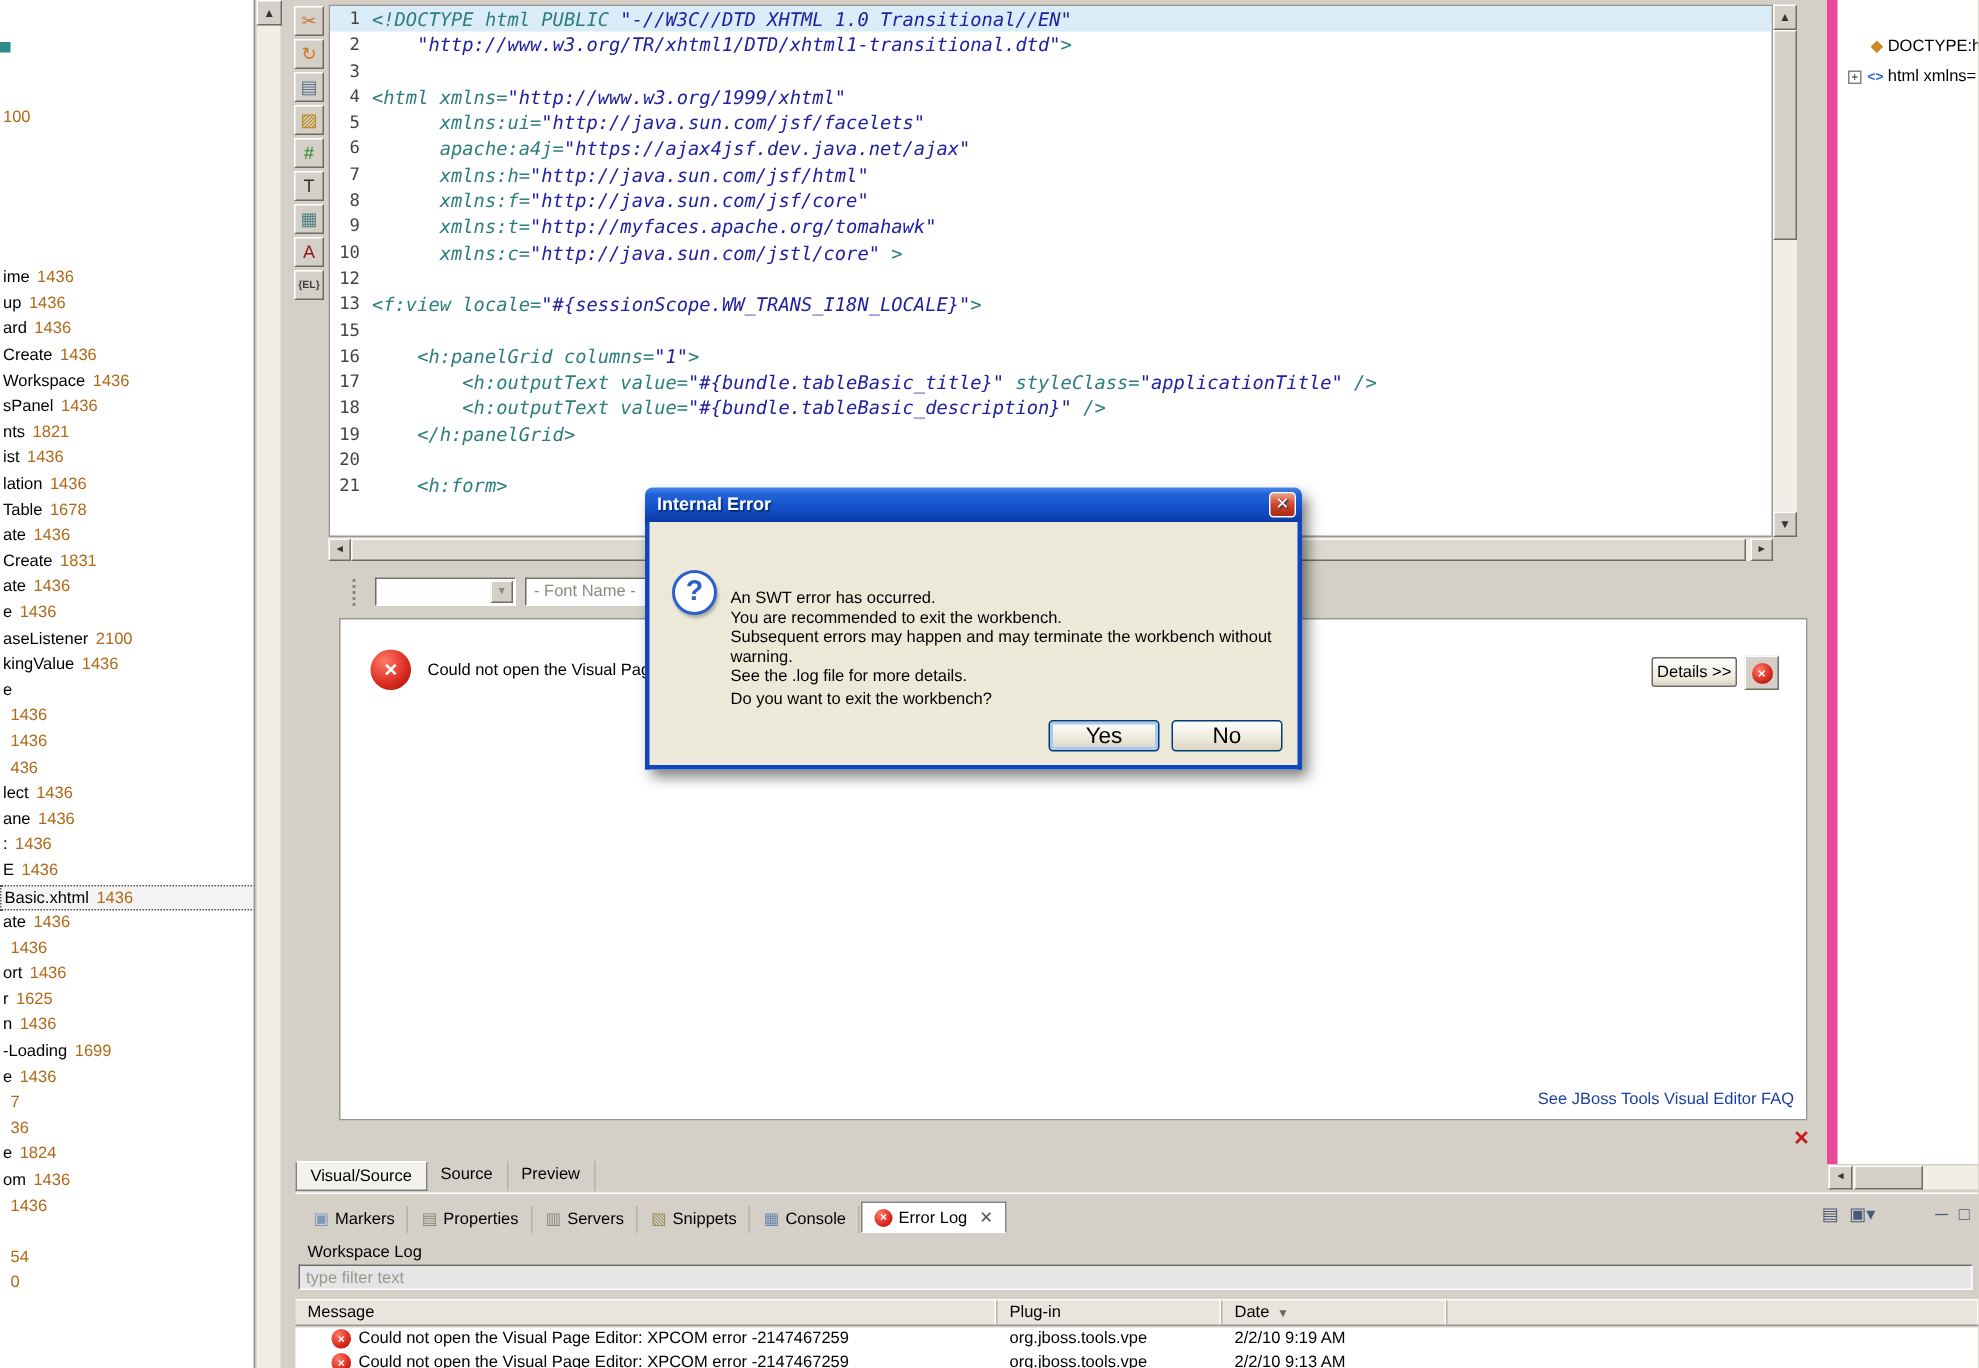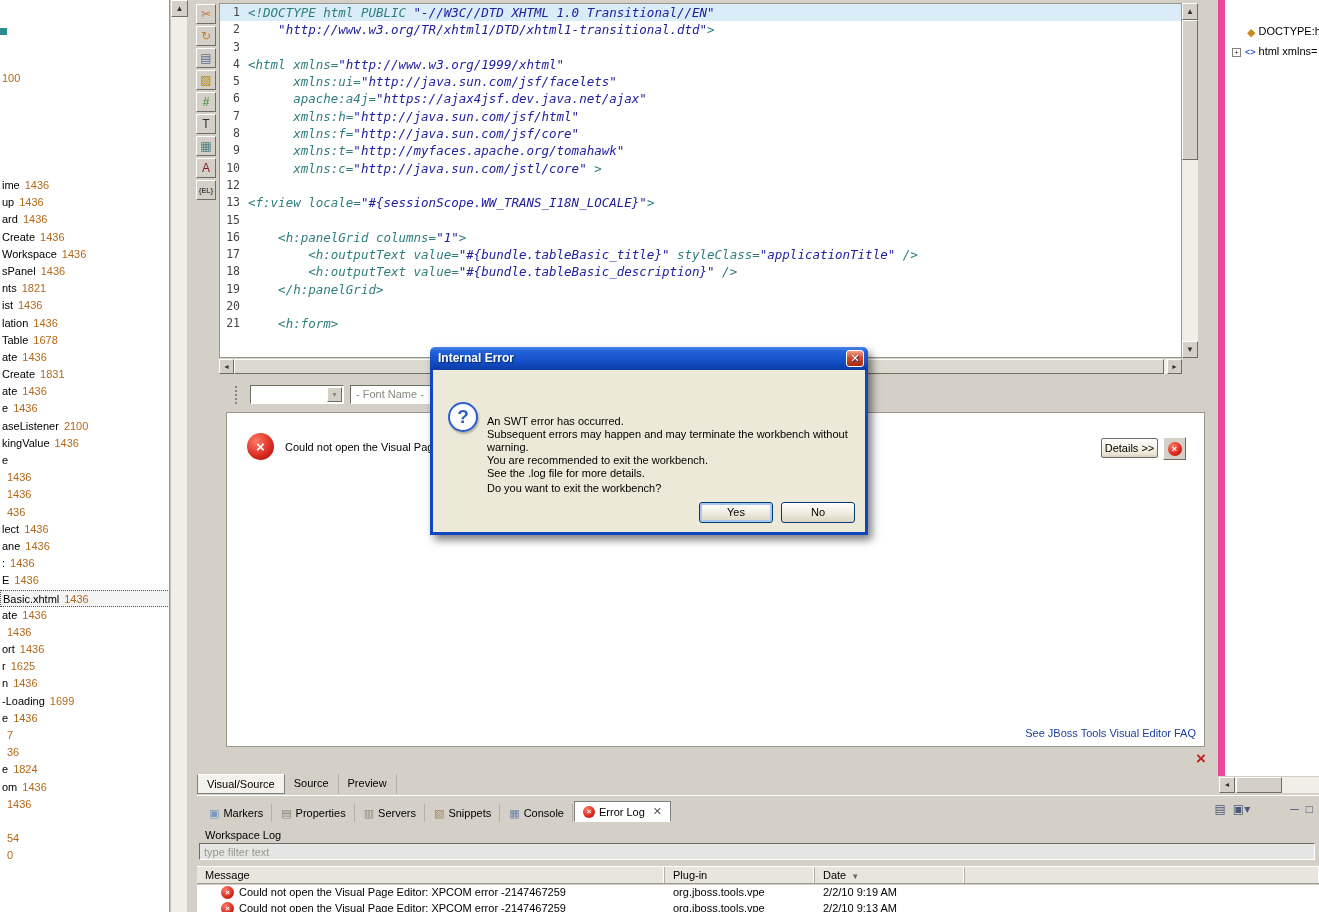--- a/index.html
+++ b/index.html
@@ -88,29 +88,29 @@
 
   
   #outline { position:absolute; left:1218px; top:0; width:101px; height:776px; background:#fff; border-left:7px solid #ec4899; overflow:hidden; }
   .orow { position:absolute; left:0; width:101px; height:18px; line-height:18px; white-space:nowrap; overflow:hidden; }
   .expander { display:inline-block; width:9px; height:9px; border:1px solid #848278; background:#fff; font-size:8px; line-height:7px; text-align:center; color:#333; vertical-align:middle; margin-left:7px; }
   .oicon { display:inline-block; vertical-align:middle; margin:0 3px 0 4px; }
   #outline-hsb { position:absolute; left:1219px; top:777px; width:100px; height:16px; background:#f0eee6; }
   #outline-hsb .thumb { position:absolute; left:17px; top:0; width:46px; height:16px; background:#d4d0c8; border:1px solid; border-color:#fff #6f6c64 #6f6c64 #fff; }
 
   
-  #dialog { position:absolute; left:430px; top:325px; width:438px; height:188px; z-index:50; box-shadow:4px 5px 9px rgba(0,0,0,.5); border-radius:6px 6px 3px 3px;margin-top:22px; }
+  #dialog { position:absolute; left:430px; top:325px; width:438px; height:188px; z-index:50; box-shadow:4px 5px 9px rgba(0,0,0,.5); border-radius:6px 6px 3px 3px; }
   #dlg-title { height:23px; border-radius:5px 5px 0 0; background:linear-gradient(180deg,#4a86e8 0%,#2161d8 20%,#1450c8 60%,#0c3ba6 100%); color:#fff; font-weight:bold; font-size:12px; line-height:23px; padding-left:8px; text-shadow:1px 1px 1px #002a6e; position:relative; }
   #dlg-close { position:absolute; right:4px; top:3px; width:18px; height:17px; border:1px solid #fff; border-radius:3px; background:linear-gradient(#f0a088,#d6492c 45%,#a82a12); color:#fff; font-weight:bold; font-size:11px; line-height:15px; text-align:center; }
   #dlg-body { height:165px; background:#ece9d8; border:3px solid #0f47c0; border-top:none; position:relative; }
   #dlg-icon { position:absolute; left:15px; top:32px; width:30px; height:30px; border-radius:50%; background:#fff; border:2px solid #2b5fd0; color:#2b5fd0; font-size:19px; font-weight:bold; display:flex; align-items:center; justify-content:center; box-shadow:1px 2px 2px rgba(0,0,0,.25); }
   #dlg-lines { position:absolute; left:54px; top:45px; width:372px; line-height:13px; }
   #dlg-question { position:absolute; left:54px; top:112px; }
   #dlg-buttons { position:absolute; right:10px; bottom:9px; display:flex; gap:8px; }
-  .xp-btn { width:74px; height:21px; border:1px solid #003c74; border-radius:3px; background:linear-gradient(#ffffff,#f2efe4 45%,#dcd4c2); font-family:"Liberation Sans",sans-serif; font-size:11px; text-align:center; line-height:19px; }
+  .xp-btn { width:74px; height:21px; border:1px solid #003c74; border-radius:3px; background:linear-gradient(#ffffff,#f2efe4 45%,#dcd4c2); font-family:"Liberation Sans",sans-serif; font-size:15px; text-align:center; line-height:19px; }
   .xp-btn.default { box-shadow:inset 0 0 0 2px #a8c8f0; }
 
   .link { cursor:default; }
 </style>
 </head>
 <body>
 
 <div id="screen">
 
   <div id="left-panel">
@@ -323,22 +323,22 @@
 
   <div id="dialog">
     <div id="dlg-title">
       <span>Internal Error</span>
       <div id="dlg-close">✕</div>
     </div>
     <div id="dlg-body">
       <div id="dlg-icon">?</div>
       <div id="dlg-lines">
           <div>An SWT error has occurred.</div>
+          <div>You are recommended to exit the workbench.</div>
           <div>Subsequent errors may happen and may terminate the workbench without warning.</div>
-          <div>You are recommended to exit the workbench.</div>
           <div>See the .log file for more details.</div>
         </div>
       <div id="dlg-question">Do you want to exit the workbench?</div>
       <div id="dlg-buttons">
         <button class="xp-btn default">Yes</button>
         <button class="xp-btn">No</button>
       </div>
     </div>
   </div>
 

